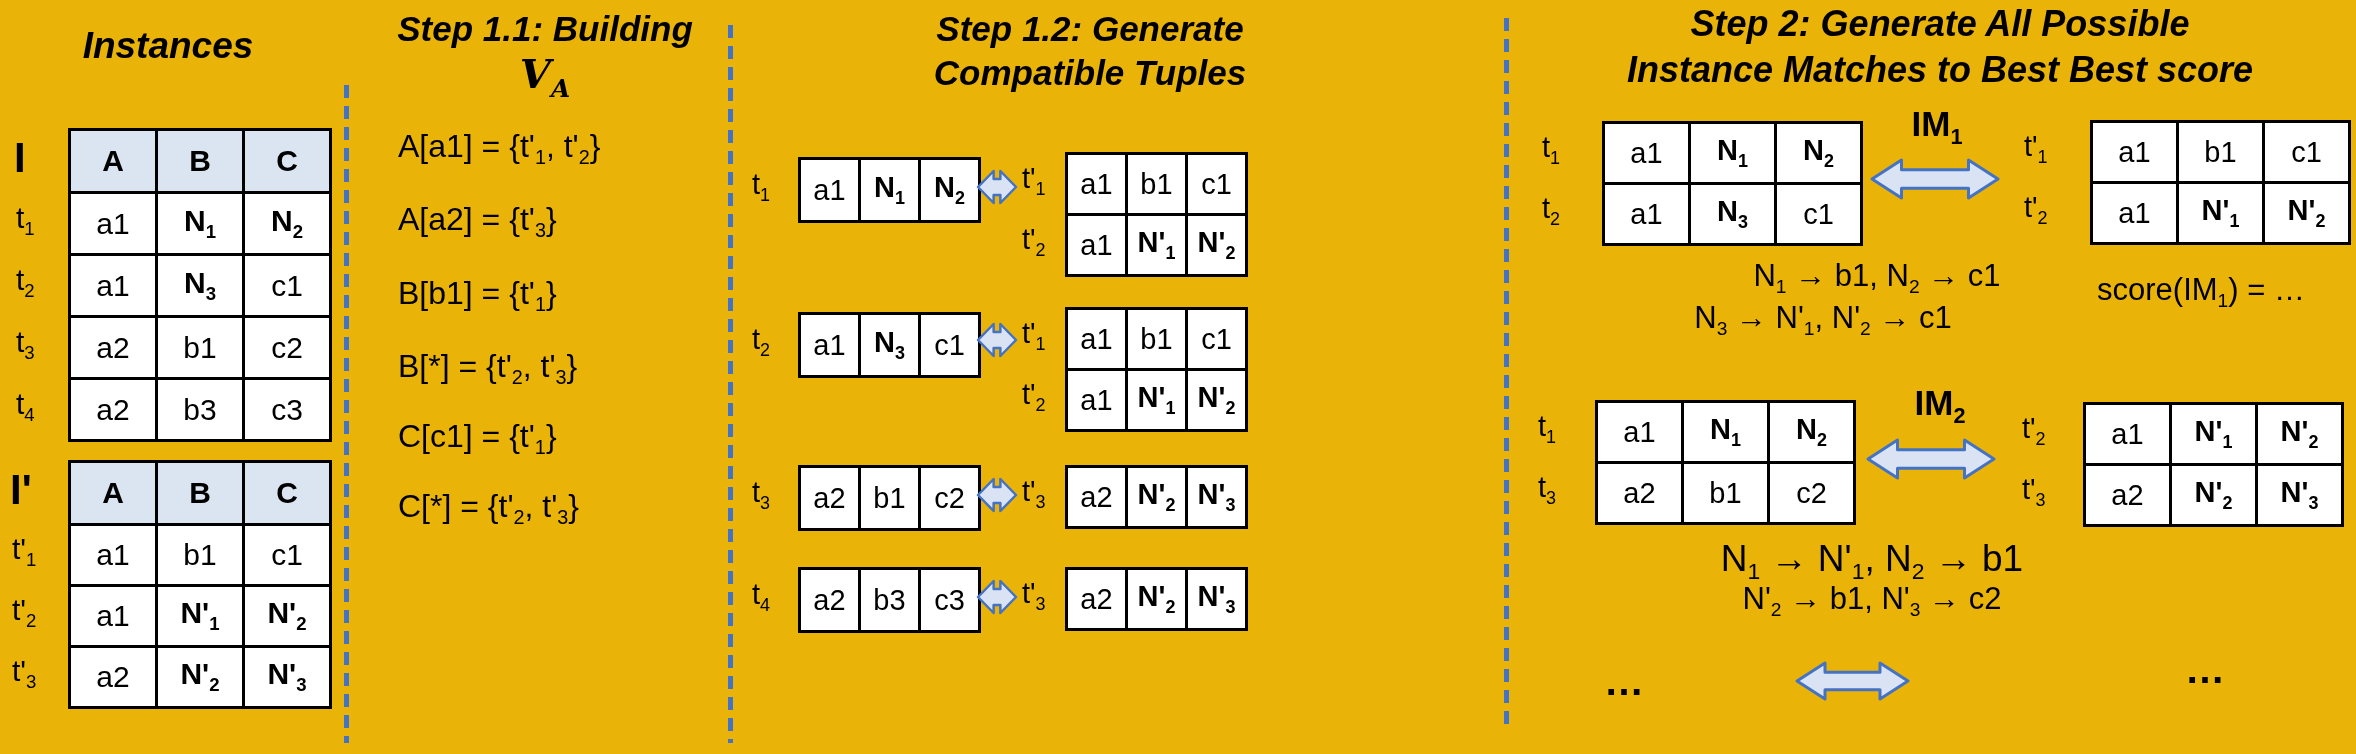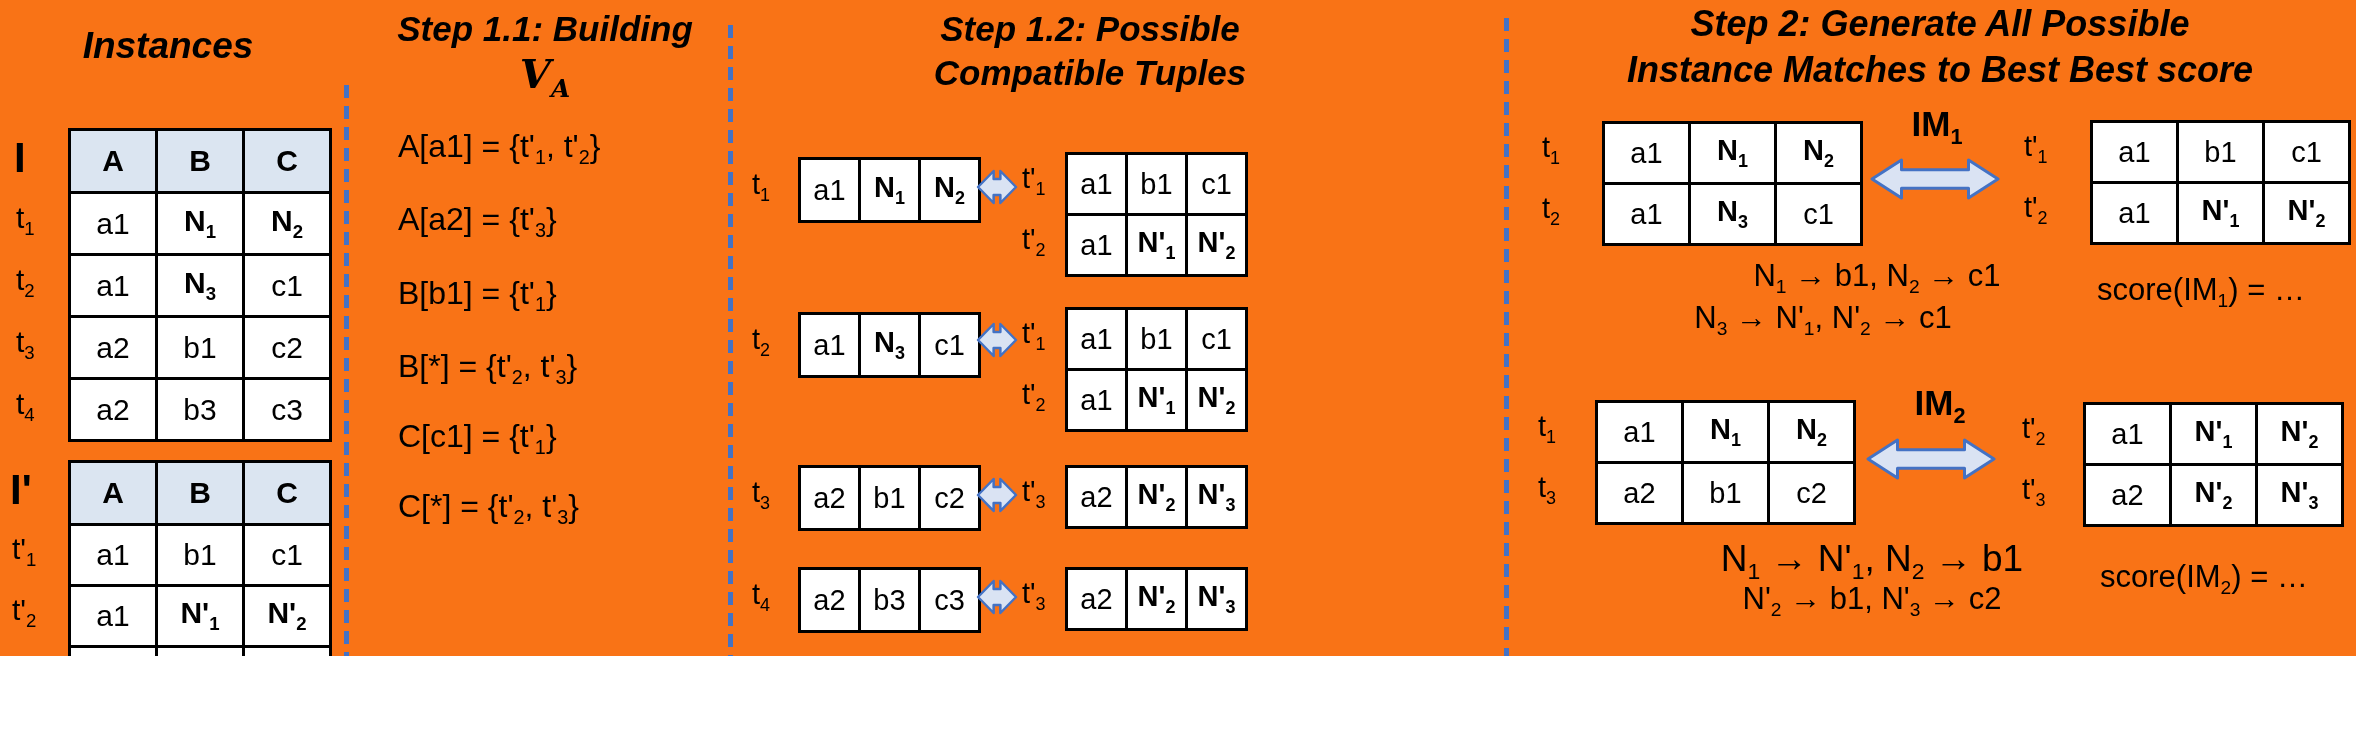--- a/index.html
+++ b/index.html
@@ -1,16 +1,16 @@
 <!DOCTYPE html>
 <html><head>
 <meta charset="utf-8">
 <style>
   html,body{margin:0;padding:0;background:#ffffff;}
-  #canvas{position:relative;width:2356px;height:656px;background:#f97316;
+  #canvas{position:relative;width:2356px;height:754px;background:#eab308;
           font-family:"Liberation Sans",sans-serif;color:#000;overflow:hidden;}
   .ctitle{position:absolute;font-style:italic;font-weight:700;white-space:nowrap;
           transform:translateX(-50%);line-height:1.1;}
   .divider{position:absolute;width:5px;
            background:repeating-linear-gradient(to bottom,#4472c4 0 13px,transparent 13px 21px);}
   .grid{position:absolute;border-collapse:collapse;table-layout:fixed;}
   .grid td{border:3px solid #000;text-align:center;vertical-align:middle;background:#fff;
            padding:0;line-height:1;}
   .grid td.hdr{background:#dbe5f1;font-weight:700;}
   .rlabel{position:absolute;display:flex;align-items:center;white-space:nowrap;line-height:1;}
@@ -26,21 +26,21 @@
 <body>
 
 <div id="canvas">
   <div class="divider" style="left:344px;top:85px;height:658px"></div>
   <div class="divider" style="left:728px;top:25px;height:718px"></div>
   <div class="divider" style="left:1504px;top:18px;height:706px"></div>
 
   <div class="ctitle" style="left:168px;top:26px;font-size:37px">Instances</div>
   <div class="ctitle" style="left:545px;top:10px;font-size:35px">Step 1.1: Building</div>
   <div class="ctitle" style="left:545px;top:52px;font-size:40px"><span class="vsym">V</span><sub class="vsym">A</sub></div>
-  <div class="ctitle" style="left:1090px;top:10px;font-size:35px">Step 1.2: Possible</div>
+  <div class="ctitle" style="left:1090px;top:10px;font-size:35px">Step 1.2: Generate</div>
   <div class="ctitle" style="left:1090px;top:54px;font-size:35px">Compatible Tuples</div>
   <div class="ctitle" style="left:1940px;top:4px;font-size:36px">Step 2: Generate All Possible</div>
   <div class="ctitle" style="left:1940px;top:50px;font-size:36px">Instance Matches to Best Best score</div>
 
   <div class="tline center b" style="left:1624px;top:658px;font-size:40px">…</div>
   <div class="tline center b" style="left:2205px;top:646px;font-size:40px">…</div>
 <table class="grid" style="left: 68px; top: 128px; font-size: 30px;">
       <tbody>
         <tr>
           <td class="hdr" style="width: 84px; height: 60px;">A</td>
@@ -336,17 +336,16 @@
       </tbody>
     </table>
     <div class="rlabel" style="left: 2022px; top: 402px; height: 58px; font-size: 29px;">
       <span>t'<sub>2</sub></span>
     </div>
     <div class="rlabel" style="left: 2022px; top: 463px; height: 58px; font-size: 29px;">
       <span>t'<sub>3</sub></span>
     </div>
     <div class="tline center" style="left: 1872px; top: 538px; font-size: 37px;"><span>N<sub>1</sub></span><span class="arw"> → </span><span>N'<sub>1</sub></span><span>, </span><span>N<sub>2</sub></span><span class="arw"> → </span><span>b1</span></div>
     <div class="tline center" style="left: 1872px; top: 581px; font-size: 31px;"><span>N'<sub>2</sub></span><span class="arw"> → </span><span>b1, </span><span>N'<sub>3</sub></span><span class="arw"> → </span><span>c2</span></div>
-    <div class="tline" style="left: 2100px; top: 559px; font-size: 31px;"><span>score(IM<sub>2</sub></span><span>) = …</span></div>
     <svg width="115" height="40" class="darrow" style="left: 1795px; top: 661px;">
       <polygon points="2,20 30,2 30,11.200000000000001 85,11.200000000000001 85,2 113,20 85,38 85,28.799999999999997 30,28.799999999999997 30,38" fill="#dae3f3" stroke="#4472c4" stroke-width="3" stroke-linejoin="round"></polygon>
     </svg>
   </div>
 
 </body></html>

